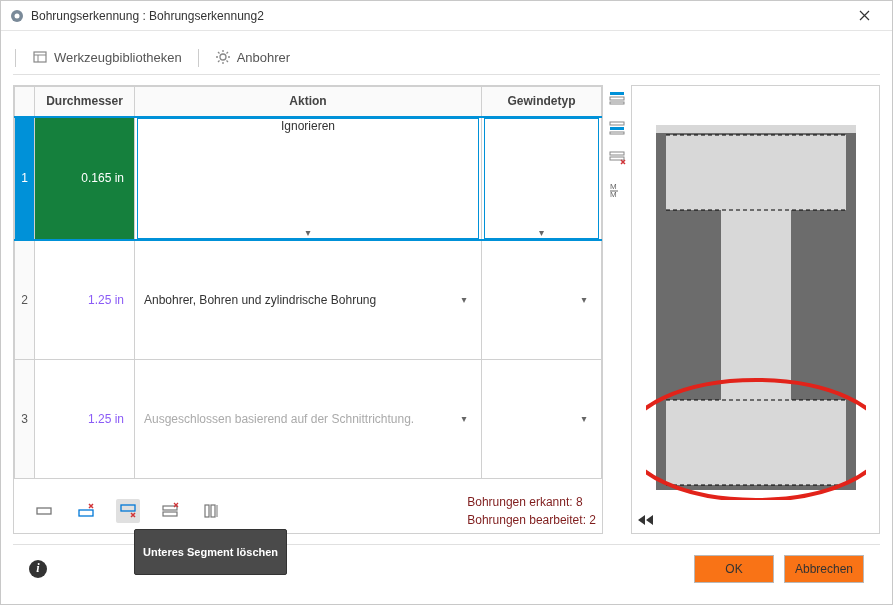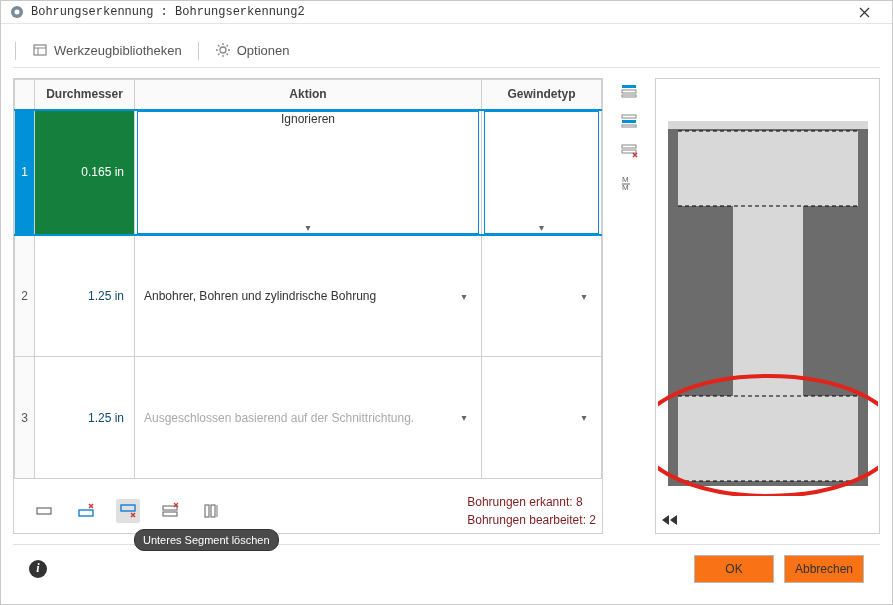--- a/index.html
+++ b/index.html
@@ -1,59 +1,59 @@
 <!DOCTYPE html>
 <html><head>
 <meta charset="utf-8">
 <style>
   * { box-sizing: border-box; }
   html, body { margin: 0; padding: 0; font-family: "Segoe UI", Arial, sans-serif; font-size: 12px; color: #333; background: #fff; }
   .window { width: 893px; height: 605px; border: 1px solid #c8c8c8; position: relative; display: flex; flex-direction: column; }
-  .titlebar { height: 23px; display: flex; align-items: center; padding: 0 8px; border-bottom: 1px solid #e5e5e5; font-family: Liberation Mono, monospace; }
+  .titlebar { height: 30px; display: flex; align-items: center; padding: 0 8px; border-bottom: 1px solid #e5e5e5; }
   .title-icon { width: 16px; height: 16px; margin-right: 6px; }
   .title-text { flex: 1; font-size: 12px; color: #333; }
   .close-btn { width: 40px; height: 28px; display: flex; align-items: center; justify-content: center; cursor: pointer; }
   .content { flex: 1; display: flex; flex-direction: column; padding: 10px 12px 12px 12px; }
   .tabs { display: flex; align-items: center; height: 34px; gap: 0; }
   .tab { display: flex; align-items: center; gap: 6px; padding: 6px 14px; cursor: pointer; color: #555; border-bottom: 2px solid transparent; font-size: 13px; }
   .tab.active { color: #0078d7; border-bottom: 2px solid #0078d7; font-weight: 600; }
   .tab-sep { width: 1px; height: 18px; background: #ccc; margin: 0 2px; }
   .tab svg { width: 16px; height: 16px; }
   .hr { height: 1px; background: #e0e0e0; margin-top: -1px; }
-  .body-row { flex: 1; display: flex; gap: 12px; margin-top: 10px; min-height: 0; }
+  .body-row { flex: 1; display: flex; margin-top: 10px; min-height: 0; }
   .left-pane { flex: 0 0 590px; display: flex; flex-direction: column; border: 1px solid #d0d0d0; }
   .grid-wrap { flex: 1; display: flex; overflow: hidden; }
   .grid { border-collapse: collapse; width: 100%; table-layout: fixed; }
   .grid th, .grid td { border: 1px solid #d0d0d0; padding: 0; vertical-align: middle; }
   .grid th { background: #fafafa; font-weight: 700; color: #444; height: 30px; font-size: 12px; }
   .col-idx { width: 20px; }
   .col-dia { width: 100px; }
   .col-act { }
   .col-thr { width: 120px; }
   .grid td { height: 32px; }
   .idx-cell { text-align: center; background: #fafafa; color: #555; }
   .idx-cell.sel { background: #0091d8; color: #fff; }
-  .dia-cell { text-align: right; padding-right: 10px !important; color: #0c4a6e; }
+  .dia-cell { text-align: right; padding-right: 10px !important; color: #8b5cf6; }
   .dia-cell.sel { background: #15803d; color: #fff; }
   .combo { display: flex; align-items: center; height: 100%; padding: 0 6px; border: 1px solid transparent; margin: 2px; background: #fff; position: relative; }
   .combo-text { flex: 1; overflow: hidden; text-overflow: ellipsis; white-space: nowrap; font-size: 12px; color: #333; }
   .combo-text.muted { color: #aaa; }
   .combo-caret { width: 16px; text-align: center; color: #666; font-size: 10px; }
   tr.sel .combo { border: 1px solid #0091d8; flex-direction: column; }
   tr.sel td { border-bottom: 2px solid #0091d8; border-top: 2px solid #0091d8; }
   .side-btns { width: 28px; display: flex; flex-direction: column; gap: 8px; padding-top: 2px; align-items: center; }
   .side-btn { width: 22px; height: 22px; display: flex; align-items: center; justify-content: center; cursor: pointer; border-radius: 2px; }
   .preview { flex: 1; position: relative; border: 1px solid #d0d0d0; background: #fff; display: flex; align-items: center; justify-content: center; }
   .footer-row { display: flex; align-items: center; margin-top: 10px; padding: 4px 0; }
   .tool-row { display: flex; gap: 18px; align-items: center; padding-left: 18px; position: relative; }
   .tool-btn { width: 24px; height: 24px; display: flex; align-items: center; justify-content: center; cursor: pointer; border-radius: 2px; }
   .tool-btn.active { background: #e0e0e0; }
   .status { margin-left: auto; text-align: left; color: #7f1d1d; line-height: 1.5; padding-right: 6px; }
   .rewind { width: 30px; display: flex; align-items: center; justify-content: center; cursor: pointer; }
-  .tooltip { position: absolute; top: 30px; left: 120px; background: #4a4a4a; color: #fff; padding: 4px 8px; font-size: 11px; border-radius: 10px; white-space: nowrap; border: 1px solid #333; }
+  .tooltip { position: absolute; top: 30px; left: 120px; background: #4a4a4a; color: #fff; padding: 16px 8px; font-size: 11px; border-radius: 2px; white-space: nowrap; border: 1px solid #333; font-weight: bold; }
   .bottom-bar { height: 48px; border-top: 1px solid #e0e0e0; display: flex; align-items: center; padding: 0 16px; gap: 10px; margin-top: 10px; }
   .info-icon { width: 18px; height: 18px; border-radius: 50%; background: #333; color: #fff; display: flex; align-items: center; justify-content: center; font-weight: bold; font-size: 12px; font-family: Georgia, serif; font-style: italic; }
   .spacer { flex: 1; }
   .btn { min-width: 80px; height: 28px; border: 1px solid #b8b8b8; background: #f97316; cursor: pointer; font-size: 12px; color: #333; }
   svg { display: block; }
 </style>
 </head>
 <body>
 
 <div class="window">
@@ -97,21 +97,21 @@
                 <line x1="8" y1="13" x2="8" y2="15"></line>
                 <line x1="1" y1="8" x2="3" y2="8"></line>
                 <line x1="13" y1="8" x2="15" y2="8"></line>
                 <line x1="3" y1="3" x2="4.5" y2="4.5"></line>
                 <line x1="11.5" y1="11.5" x2="13" y2="13"></line>
                 <line x1="3" y1="13" x2="4.5" y2="11.5"></line>
                 <line x1="11.5" y1="4.5" x2="13" y2="3"></line>
               </g>
             </svg>
         </span>
-        <span>Optionen</span>
+        <span>Anbohrer</span>
       </div>
     </div>
     <div class="hr"></div>
 
     <div class="body-row">
 
       <div class="left-pane">
         <div class="grid-wrap">
           <table class="grid">
             <colgroup>

